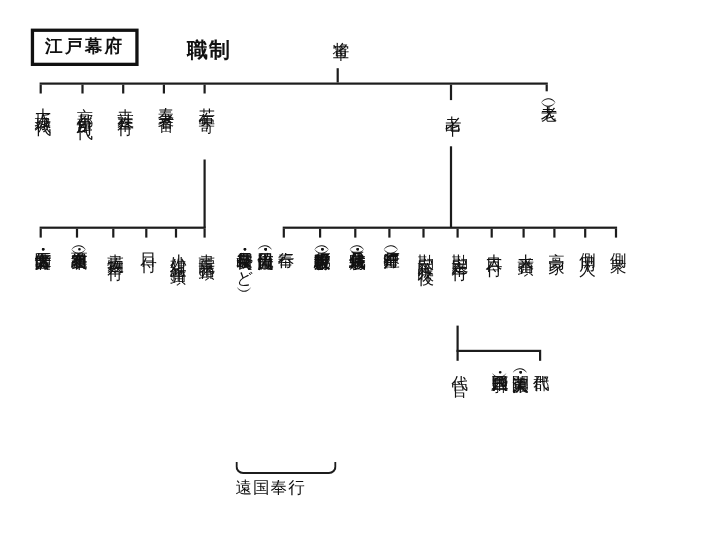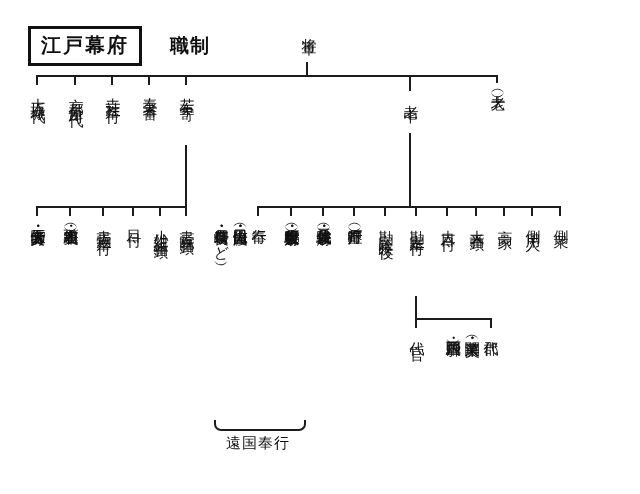--- a/index.html
+++ b/index.html
@@ -27,41 +27,41 @@
     letter-spacing:4px;
     color:#111;
   }
   .node.tight{letter-spacing:0;}
   .node.w20{width:20px;}
   
   .title-box{
     position:absolute;left:28px;top:26px;
     border:3px solid #111;
     padding:3px 10px 4px 10px;
-    font-size:20px;font-weight:bold;
+    font-size:16px;font-weight:bold;
     letter-spacing:2px;
   }
   .title-suffix{
     position:absolute;left:170px;top:33px;
     font-size:19px;font-weight:bold;
     letter-spacing:1px;
   }
   
   .brace{
     position:absolute;left:214px;top:420px;
     width:88px;height:9px;
     border-left:2px solid #1c1c1c;
     border-right:2px solid #1c1c1c;
     border-bottom:2px solid #1c1c1c;
     border-bottom-left-radius:7px;
     border-bottom-right-radius:7px;
   }
   .brace-label{
     position:absolute;left:214px;top:434px;
-    width:88px;text-align:center;
+    width:88px;
     font-size:15px;color:#111;letter-spacing:1px;
   }
   .watermark{
     position:absolute;right:12px;bottom:10px;
     font-size:14px;color:#a0a0a0;letter-spacing:2px;
   }
 </style>
 </head>
 <body>
 

